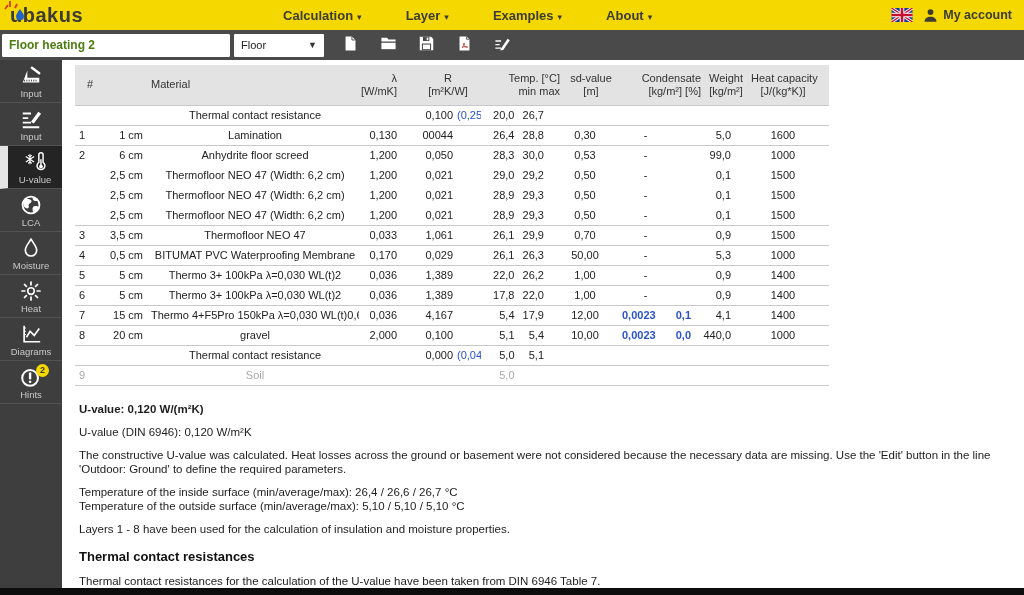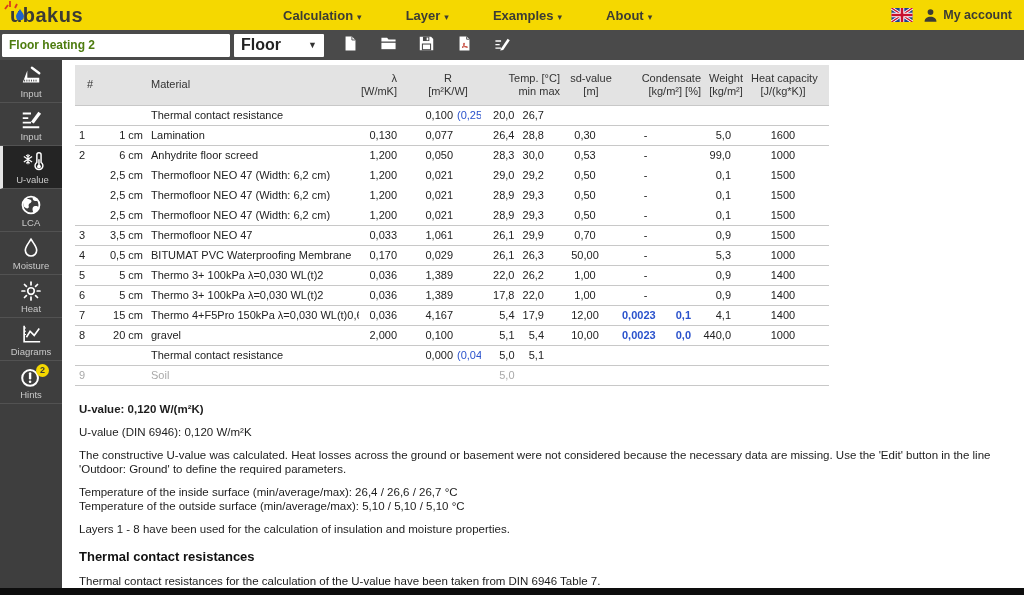--- a/index.html
+++ b/index.html
@@ -20,32 +20,32 @@
   .flag svg { width:100%; height:100%; display:block; }
   .account { display:flex; align-items:center; gap:5px; font-size:12.5px; font-weight:600; color:#3c3c34; cursor:pointer; }
   .account .usr { width:15px; height:15px; }
 
   
   .toolbar { height:30px; background:#4a4a4a; display:flex; align-items:center; }
   .proj-input { margin-left:2px; width:228px; height:23px; border:1px solid #fff; background:#fff;
     font-family:inherit; font-size:12px; font-weight:bold; color:#4d7c0f; padding:0 6px; border-radius:1px; }
   .type-select { margin-left:4px; width:90px; height:23px; background:#fff; border-radius:1px;
     display:flex; align-items:center; justify-content:space-between; padding:0 7px; cursor:pointer; }
-  .type-select .val { font-size:16px; font-weight:bold; color:#222; }
+  .type-select .val { font-size:11px; font-weight:normal; color:#222; }
   .type-select .sel-caret { font-size:9px; color:#333; }
   .tool-buttons { display:flex; margin-left:14px; gap:14px; }
   .tool-btn { width:24px; height:22px; display:flex; align-items:center; justify-content:center; cursor:pointer; }
   .tool-btn svg { width:17px; height:17px; }
 
   
   .main { display:flex; height:535px; }
   .sidebar { width:62px; background:#3e3e3e; flex:none; }
   .sb-item { position:relative; height:43px; border-bottom:1px solid #525252; cursor:pointer;
     display:flex; flex-direction:column; align-items:center; justify-content:center; padding-top:2px; }
-  .sb-item.active { background:#242424; border-left:3px solid #e5e5e5; }
+  .sb-item.active { background:#242424; border-left:8px solid #e5e5e5; }
   .sb-icon { width:22px; height:22px; }
   .sb-icon svg { width:100%; height:100%; display:block; }
   .sb-label { font-size:9.5px; color:#c9c9c9; margin-top:1px; }
   .sb-badge { position:absolute; top:3px; left:36px; min-width:13px; height:13px; border-radius:7px;
     background:#f5d800; color:#3c3c34; font-size:9px; font-weight:bold; text-align:center; line-height:13px; }
 
   .content { flex:1; background:#fff; padding:5px 0 0 13px; overflow:hidden; }
 
   
   table.layers { border-collapse:collapse; table-layout:fixed; width:754px; font-size:11px; color:#222; }
@@ -54,21 +54,21 @@
     text-align:right; line-height:13px; border-bottom:1px solid #c8c8c8; }
   thead th.c-num { text-align:center; }
   thead th.c-mat { text-align:left; padding-left:2px;margin-left:36px; }
   tbody tr { height:20px; border-bottom:1px solid #c8c8c8; }
   tbody tr.noborder { border-bottom:none; }
   tbody tr.total { background:#dcdcdc; border-bottom:none; border-top:1px solid #c8c8c8; }
   tbody tr.total td { height:21px; }
   tbody tr.muted td { color:#a9a9a9; }
   .c-num   { width:26px;  text-align:left; padding-left:4px; }
   .c-thick { width:48px;  text-align:right; padding-right:6px; }
-  .c-mat   { width:210px; text-align:left; padding-left:2px; }
+  .c-mat   { width:210px; text-align:center; padding-left:2px; }
   .c-lambda{ width:56px;  text-align:right; padding-right:18px; }
   .c-r     { width:66px;  text-align:left; }
   .c-r .r-val { display:inline-block; width:38px; text-align:right; }
   .c-r .r-paren { display:inline-block; margin-left:4px; color:#2a52cc; }
   .c-tmin  { width:38px;  text-align:right; padding-right:6px; }
   .c-tmax  { width:36px;  text-align:right; padding-right:16px; }
   .c-sd    { width:62px;  text-align:center; padding-right:12px; }
   .c-ckg   { width:56px;  text-align:right; padding-right:14px; }
   .c-cpct  { width:28px;  text-align:right; padding-right:10px; }
   .c-weight{ width:50px;  text-align:right; padding-right:20px; }
@@ -332,21 +332,21 @@
         <td class="c-cpct"></td>
         <td class="c-weight"></td>
         <td class="c-hcap"></td>
       </tr>
           <tr>
         <td class="c-num">1</td>
         <td class="c-thick">1 cm</td>
         <td class="c-mat">Lamination</td>
         <td class="c-lambda">0,130</td>
         <td class="c-r">
-          <span class="r-val">0,077</span><span class="r-paren"></span>
+          <span class="r-val">00044</span><span class="r-paren"></span>
         </td>
         <td class="c-tmin">26,4</td>
         <td class="c-tmax">28,8</td>
         <td class="c-sd">0,30</td>
         <td class="c-ckg">-</td>
         <td class="c-cpct"></td>
         <td class="c-weight">5,0</td>
         <td class="c-hcap">1600</td>
       </tr>
           <tr class="noborder">

